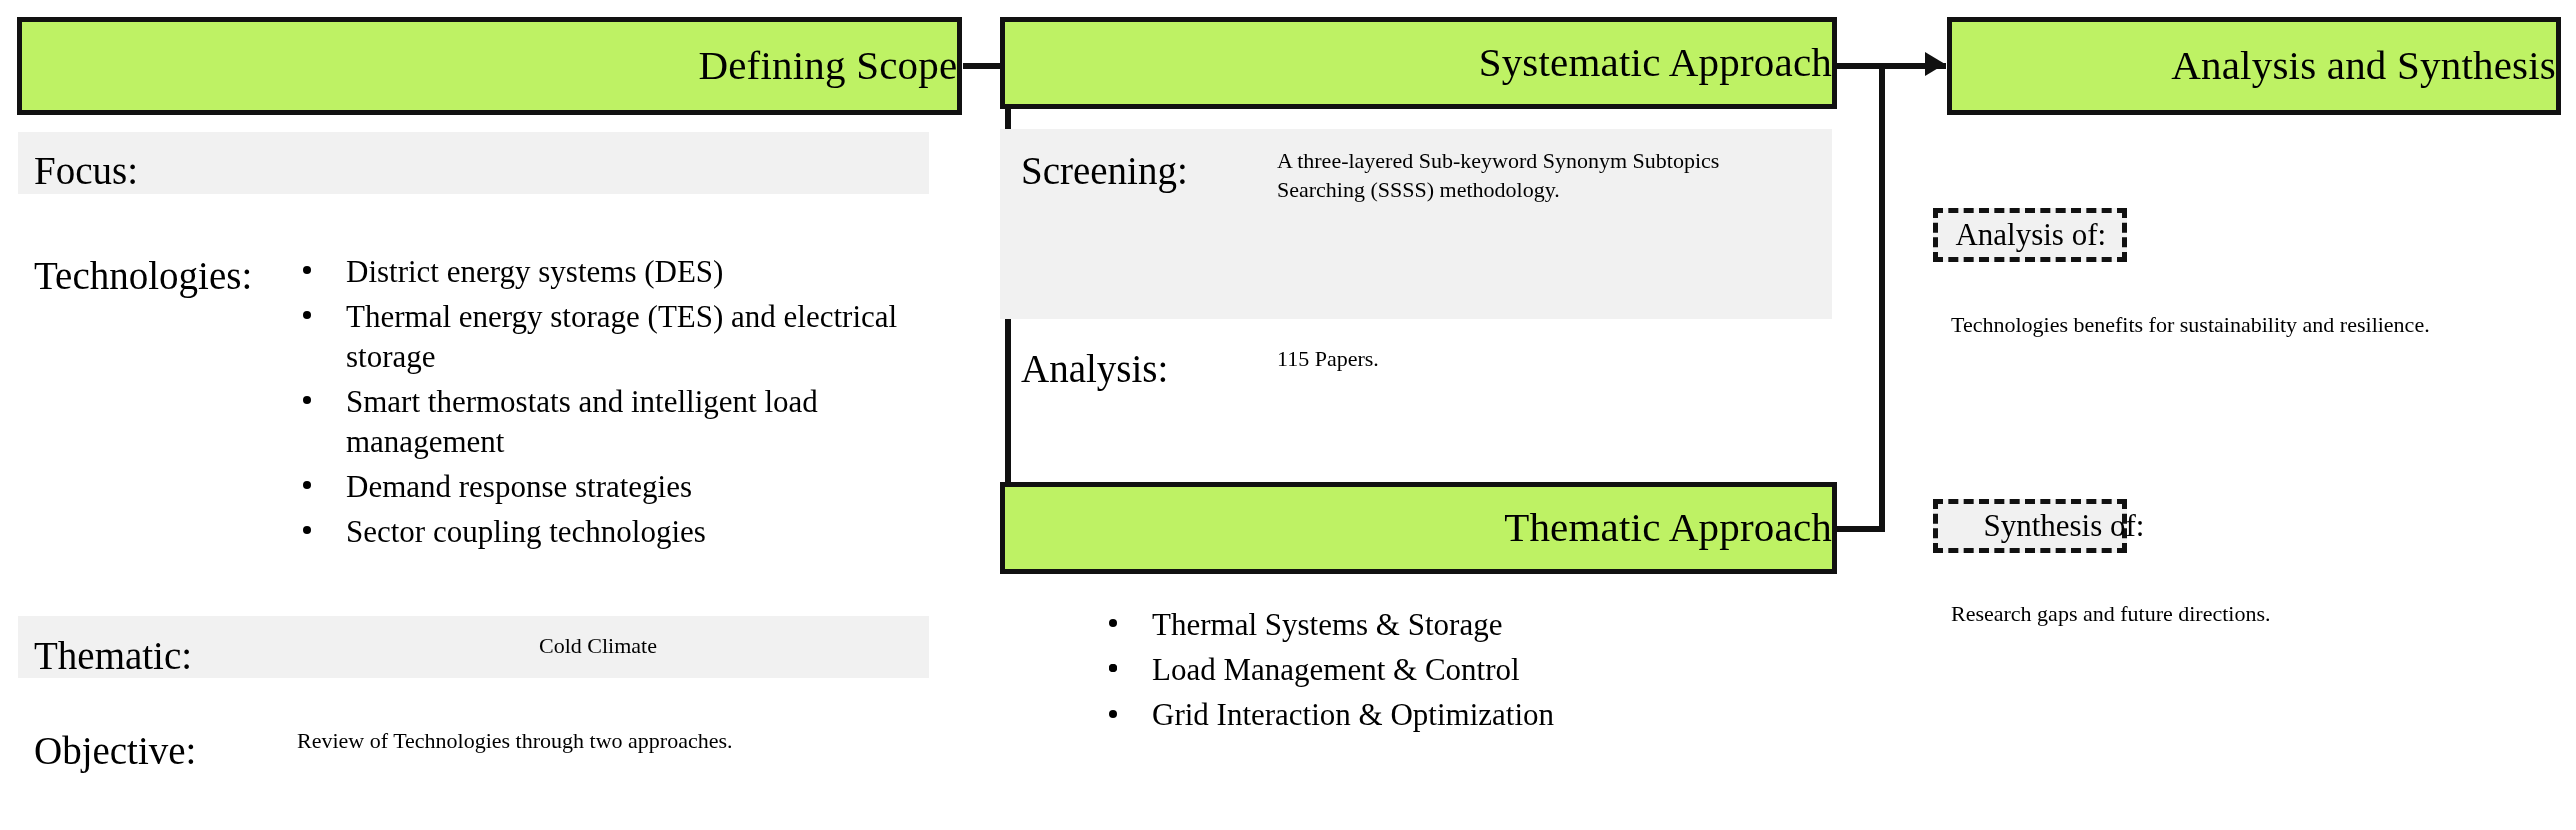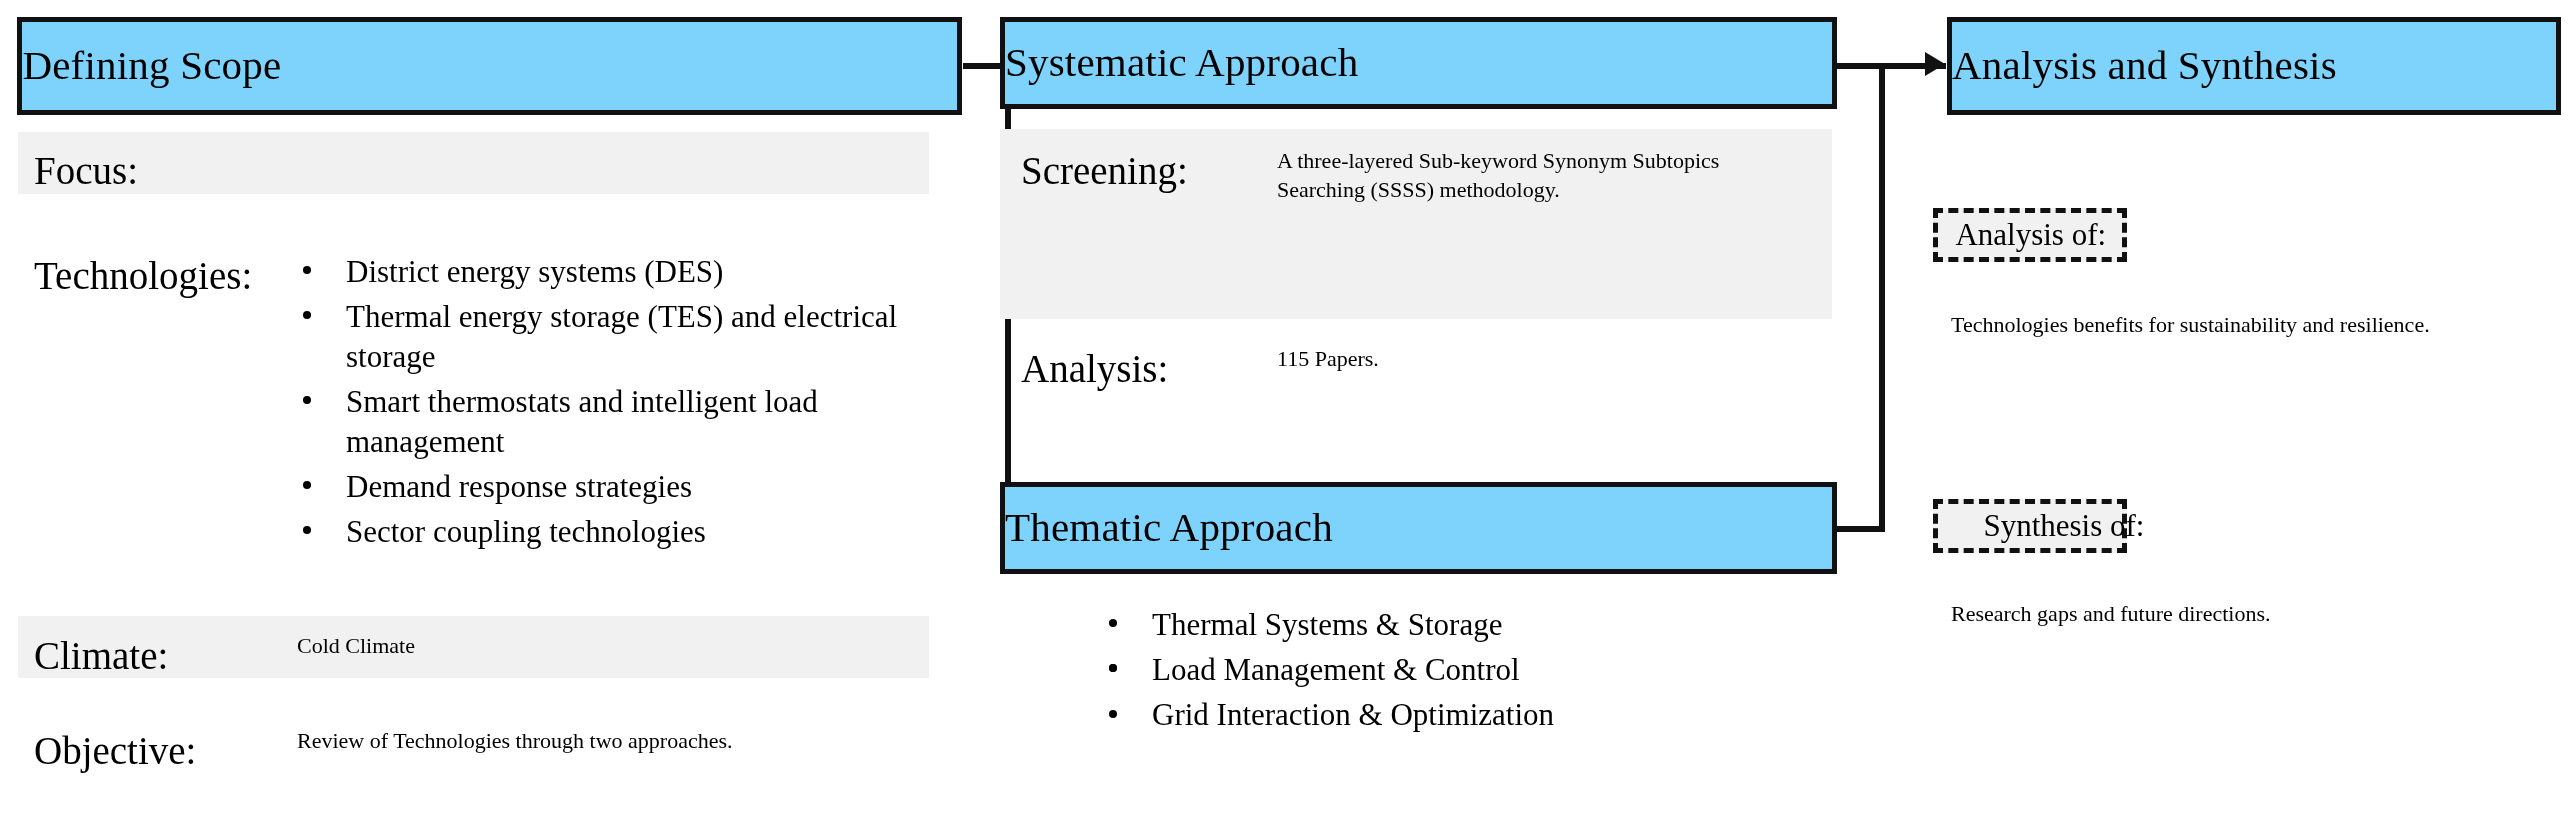--- a/index.html
+++ b/index.html
@@ -17,25 +17,25 @@
     width: 2576px;
     height: 830px;
     background: #ffffff;
     overflow: hidden;
   }
 
   
   .box {
     position: absolute;
     box-sizing: border-box;
-    background: #7dd3fc;
+    background: #bef264;
     border: 5.5px solid #111111;
     display: flex;
     align-items: center;
-    justify-content: flex-start;
+    justify-content: flex-end;
   }
   .box-title {
     font-size: 41px;
     line-height: 1.1;
     letter-spacing: 0.2px;
     white-space: nowrap;
   }
   .band {
     position: absolute;
     background: #f1f1f1;
@@ -136,22 +136,22 @@
       <span class="dot"></span>
       <span>Demand response strategies</span>
     </li>
     <li>
       <span class="dot"></span>
       <span>Sector coupling technologies</span>
     </li>
   </ul>
 
   <div class="band" style="left:18px; top:616px; width:911px; height:62px;"></div>
-  <span class="label" style="left:34px; top:632px;">Climate:</span>
-  <span class="value" style="left:297px; top:632px; width:602px;">Cold Climate</span>
+  <span class="label" style="left:34px; top:632px;">Thematic:</span>
+  <span class="value" style="left:297px; top:632px; width:602px;text-align:center;">Cold Climate</span>
 
   <span class="label" style="left:34px; top:727px;">Objective:</span>
   <span class="value" style="left:297px; top:727px; width:602px;">Review of Technologies through two approaches.</span>
 
   <div class="hline" style="left:963px; top:63px; width:48px;"></div>
   <div class="vline" style="left:1005px; top:63px; height:469px;"></div>
   <div class="hline" style="left:1005px; top:63px; width:71px;"></div>
   <div class="arrowhead" style="left:1054px; top:52px;"></div>
   <div class="hline" style="left:1005px; top:526px; width:71px;"></div>
   <div class="arrowhead" style="left:1054px; top:516px;"></div>

